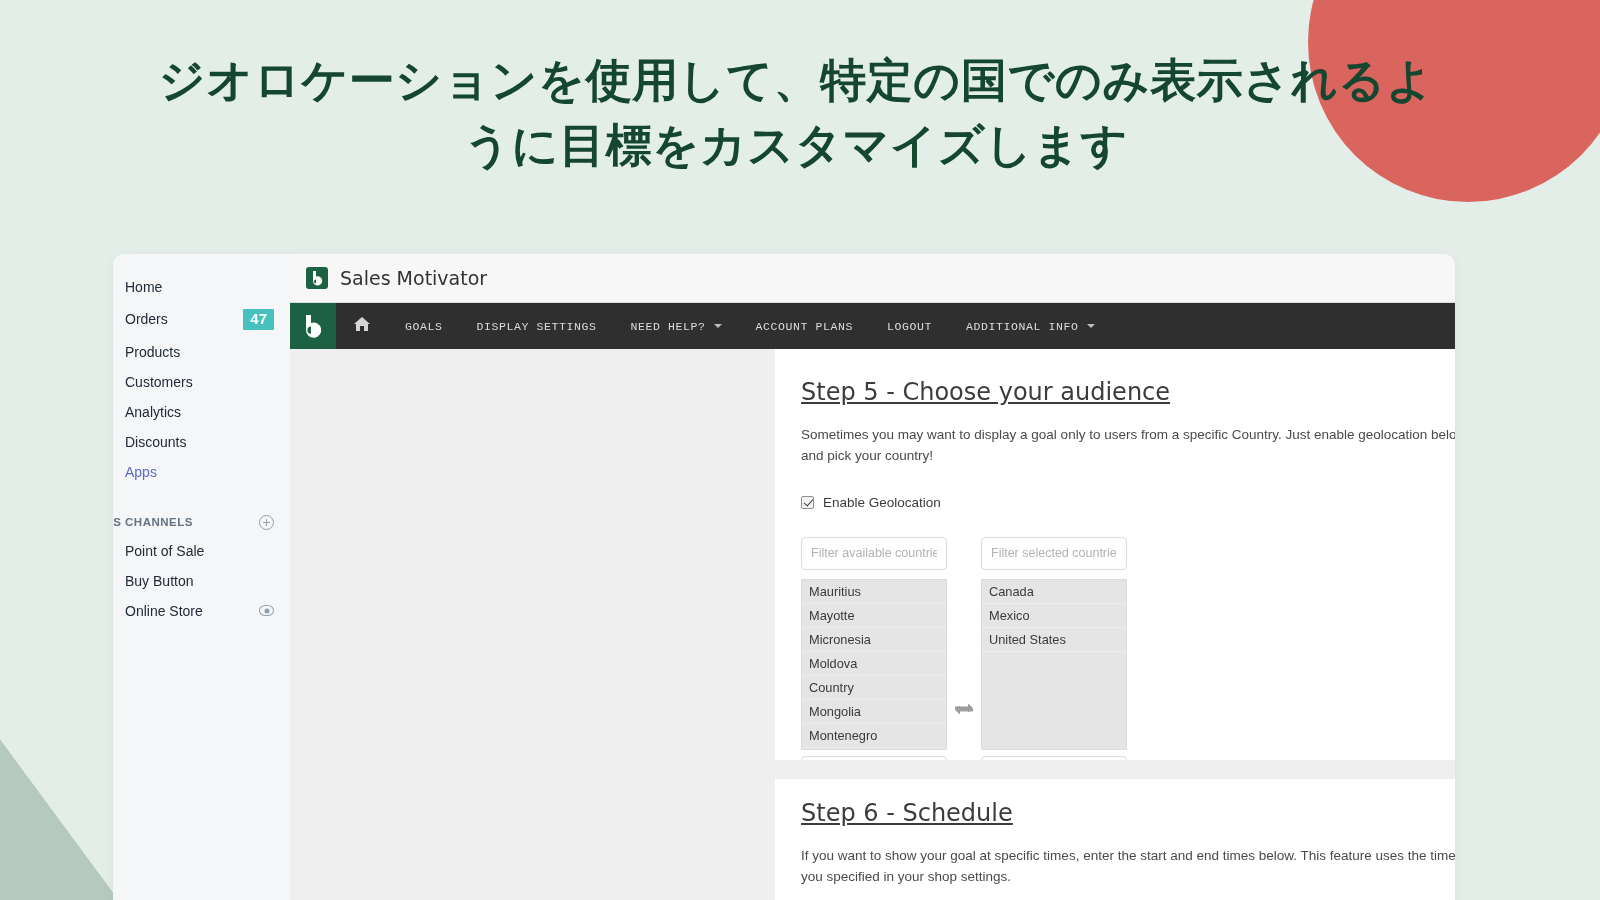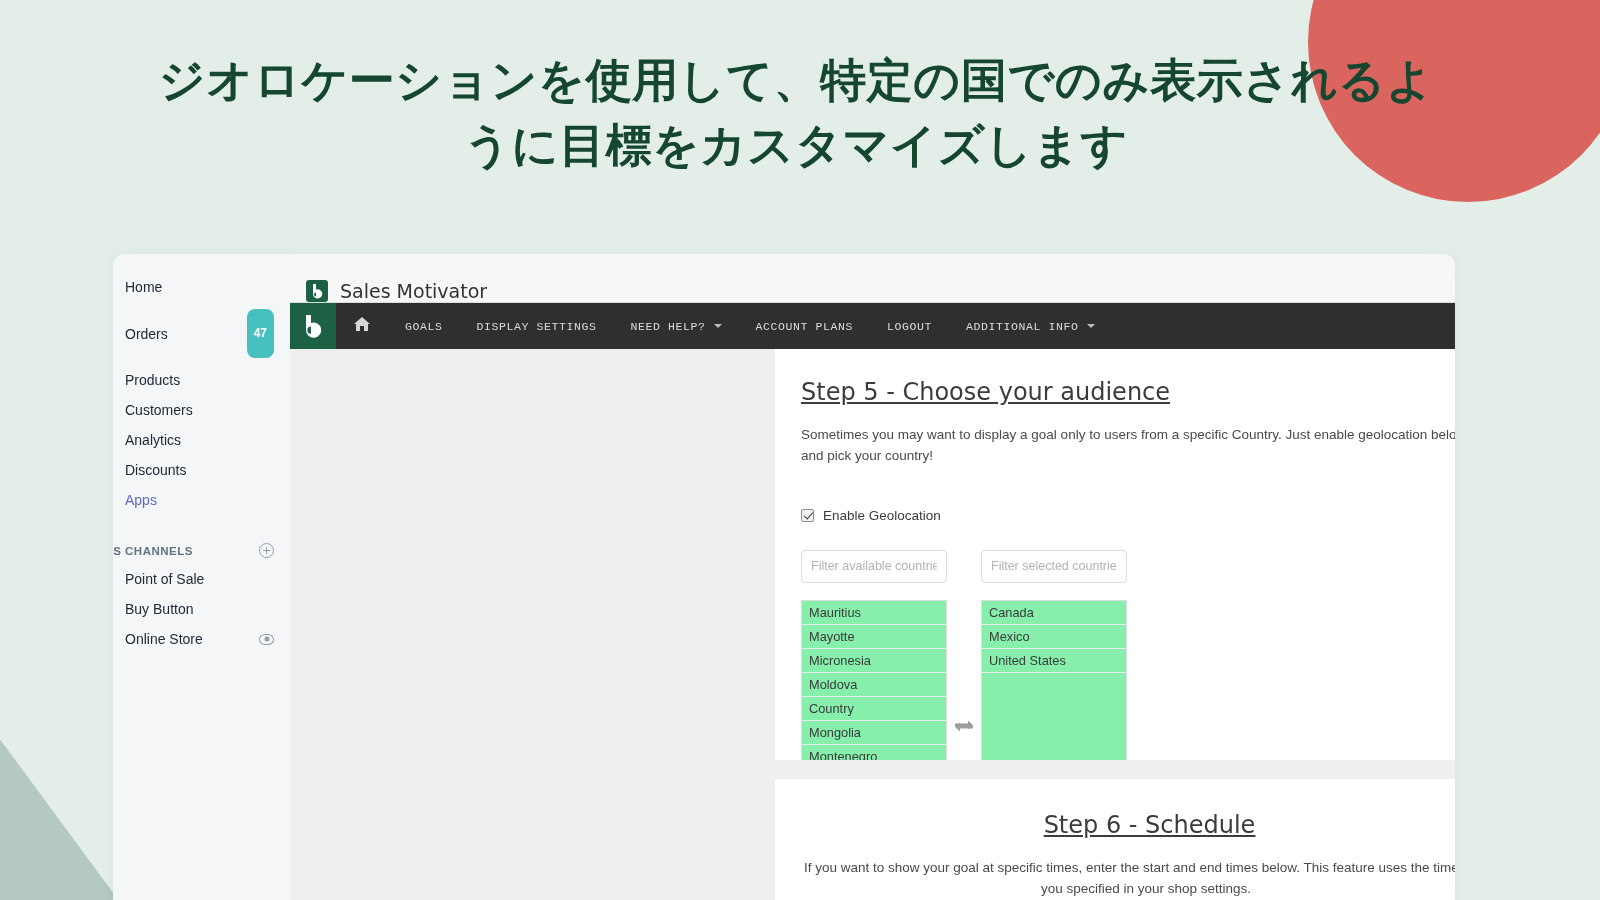--- a/index.html
+++ b/index.html
@@ -68,24 +68,24 @@
     justify-content: space-between;
     padding: 7px 16px 7px 12px;
     color: #212b36;
     cursor: pointer;
   }
   .nav-item .nav-label { white-space: nowrap; }
   .nav-item.active .nav-label { color: #5c6ac4; }
   .badge {
     background: #47c1bf;
     color: #fff;
-    font-size: 12px;
+    font-size: 15px;
     font-weight: bold;
-    border-radius: 8px;
-    padding: 18px 7px;
+    border-radius: 1px;
+    padding: 2px 7px;
     line-height: 1.1;
   }
   .section-head {
     display: flex;
     align-items: center;
     justify-content: space-between;
     padding: 8px 16px 6px 0px;
     margin-top: 20px;
     font-size: 11.5px;
     font-weight: bold;
@@ -122,21 +122,21 @@
   
   .app-region {
     position: absolute;
     left: 177px; top: 0; right: 0; bottom: 0;
     background: #efefef;
   }
   .app-titlebar {
     height: 48px;
     background: #f7f7f8;
     display: flex;
-    align-items: flex-end;
+    align-items: center;
     padding-left: 16px;
     gap: 12px;
   }
   .logo-square {
     width: 22px; height: 22px;
     background: #1d6144;
     border-radius: 3px;
     display: flex; align-items: center; justify-content: center;
     flex: none;
   }
@@ -212,21 +212,21 @@
   .step-desc {
     font-size: 13.5px;
     color: #4a4a4a;
     line-height: 1.55;
     max-width: 690px;
   }
 
   .checkbox-row {
     display: flex; align-items: center;
     gap: 9px;
-    margin-top: 41px;
+    margin-top: 28px;
     cursor: pointer;
   }
   .checkbox {
     width: 13px; height: 13px;
     border: 1px solid #8f8f8f;
     border-radius: 2px;
     background: #f2f2f2;
     position: relative;
     flex: none;
   }
@@ -256,24 +256,24 @@
     border-radius: 4px;
     padding: 0 9px;
     font-size: 12.5px;
     color: #333;
     font-family: "Liberation Sans", sans-serif;
     background: #fff;
     outline: none;
   }
   .filter-input::placeholder { color: #b2b2b2; }
   .listbox {
-    margin-top: 17px;
+    margin-top: 9px;
     height: 171px;
     border: 1px solid #dcdcdc;
-    background: #86efac;
+    background: #e5e5e5;
     overflow: hidden;
     position: relative;
   }
   .listbox .opt {
     padding: 4px 7px;
     font-size: 12.8px;
     color: #3a3a3a;
     border-bottom: 1px solid #ececec;
     cursor: pointer;
     white-space: nowrap;
@@ -451,21 +451,21 @@
               <div class="allbtn">Deselect All</div>
             </div>
 
           </div>
         </div>
       </div>
 
       <div class="divider"></div>
 
       <div class="card" id="card-step6">
-        <div class="card-inner" style="padding-top:32px;text-align:center;">
+        <div class="card-inner" style="padding-top:20px;">
           <div class="step-title">Step 6 - Schedule</div>
           <div class="step-desc">If you want to show your goal at specific times, enter the start and end times below. This feature uses the timezone you specified in your shop settings.</div>
         </div>
       </div>
 
     </div>
   </div>
 </div>
 
 </body></html>

